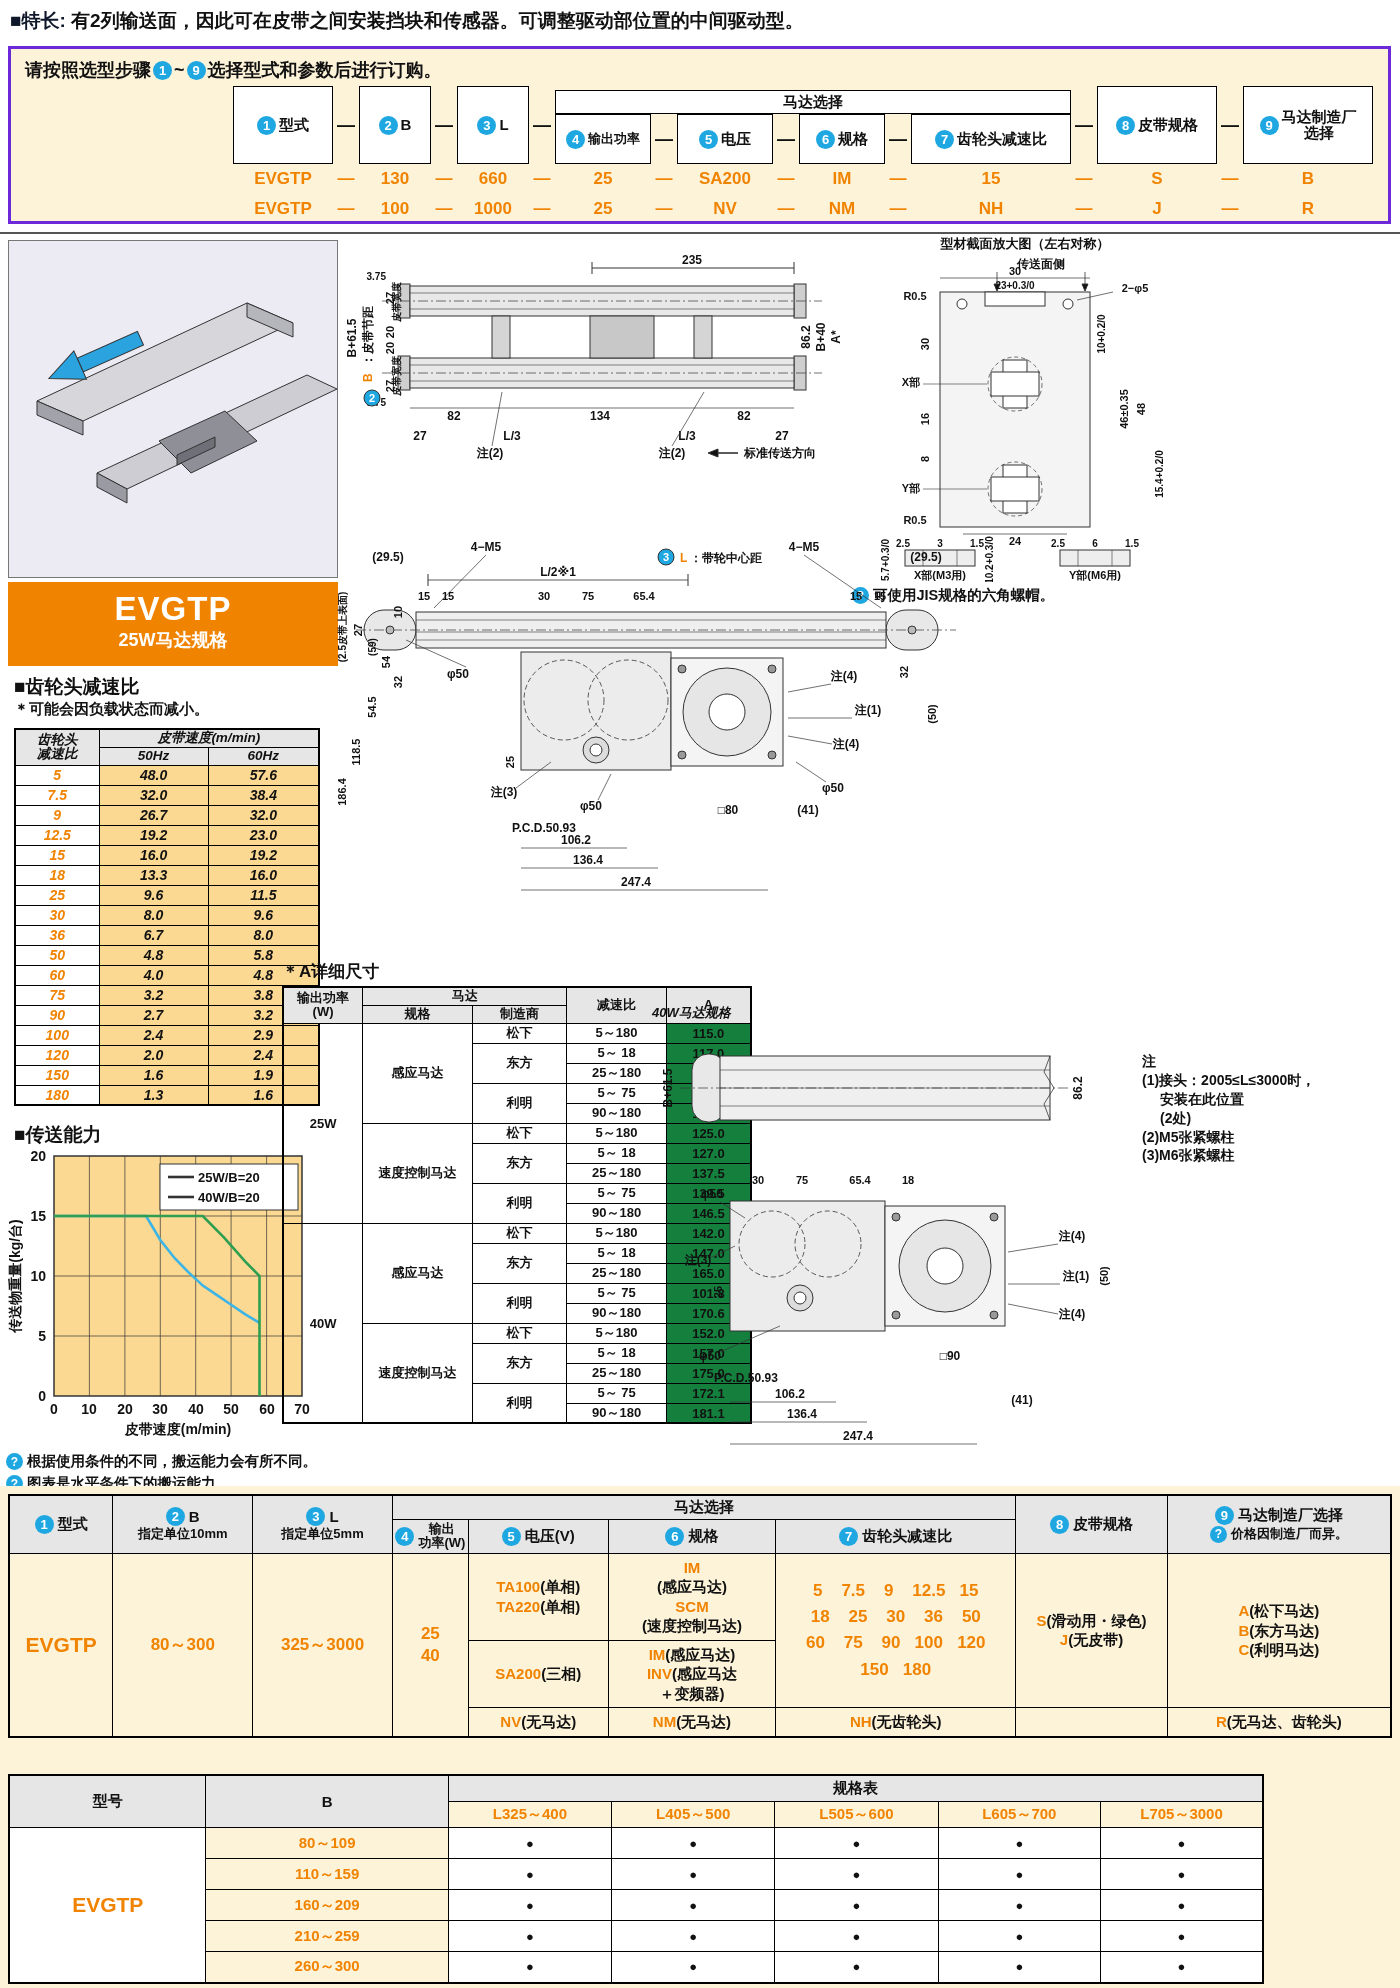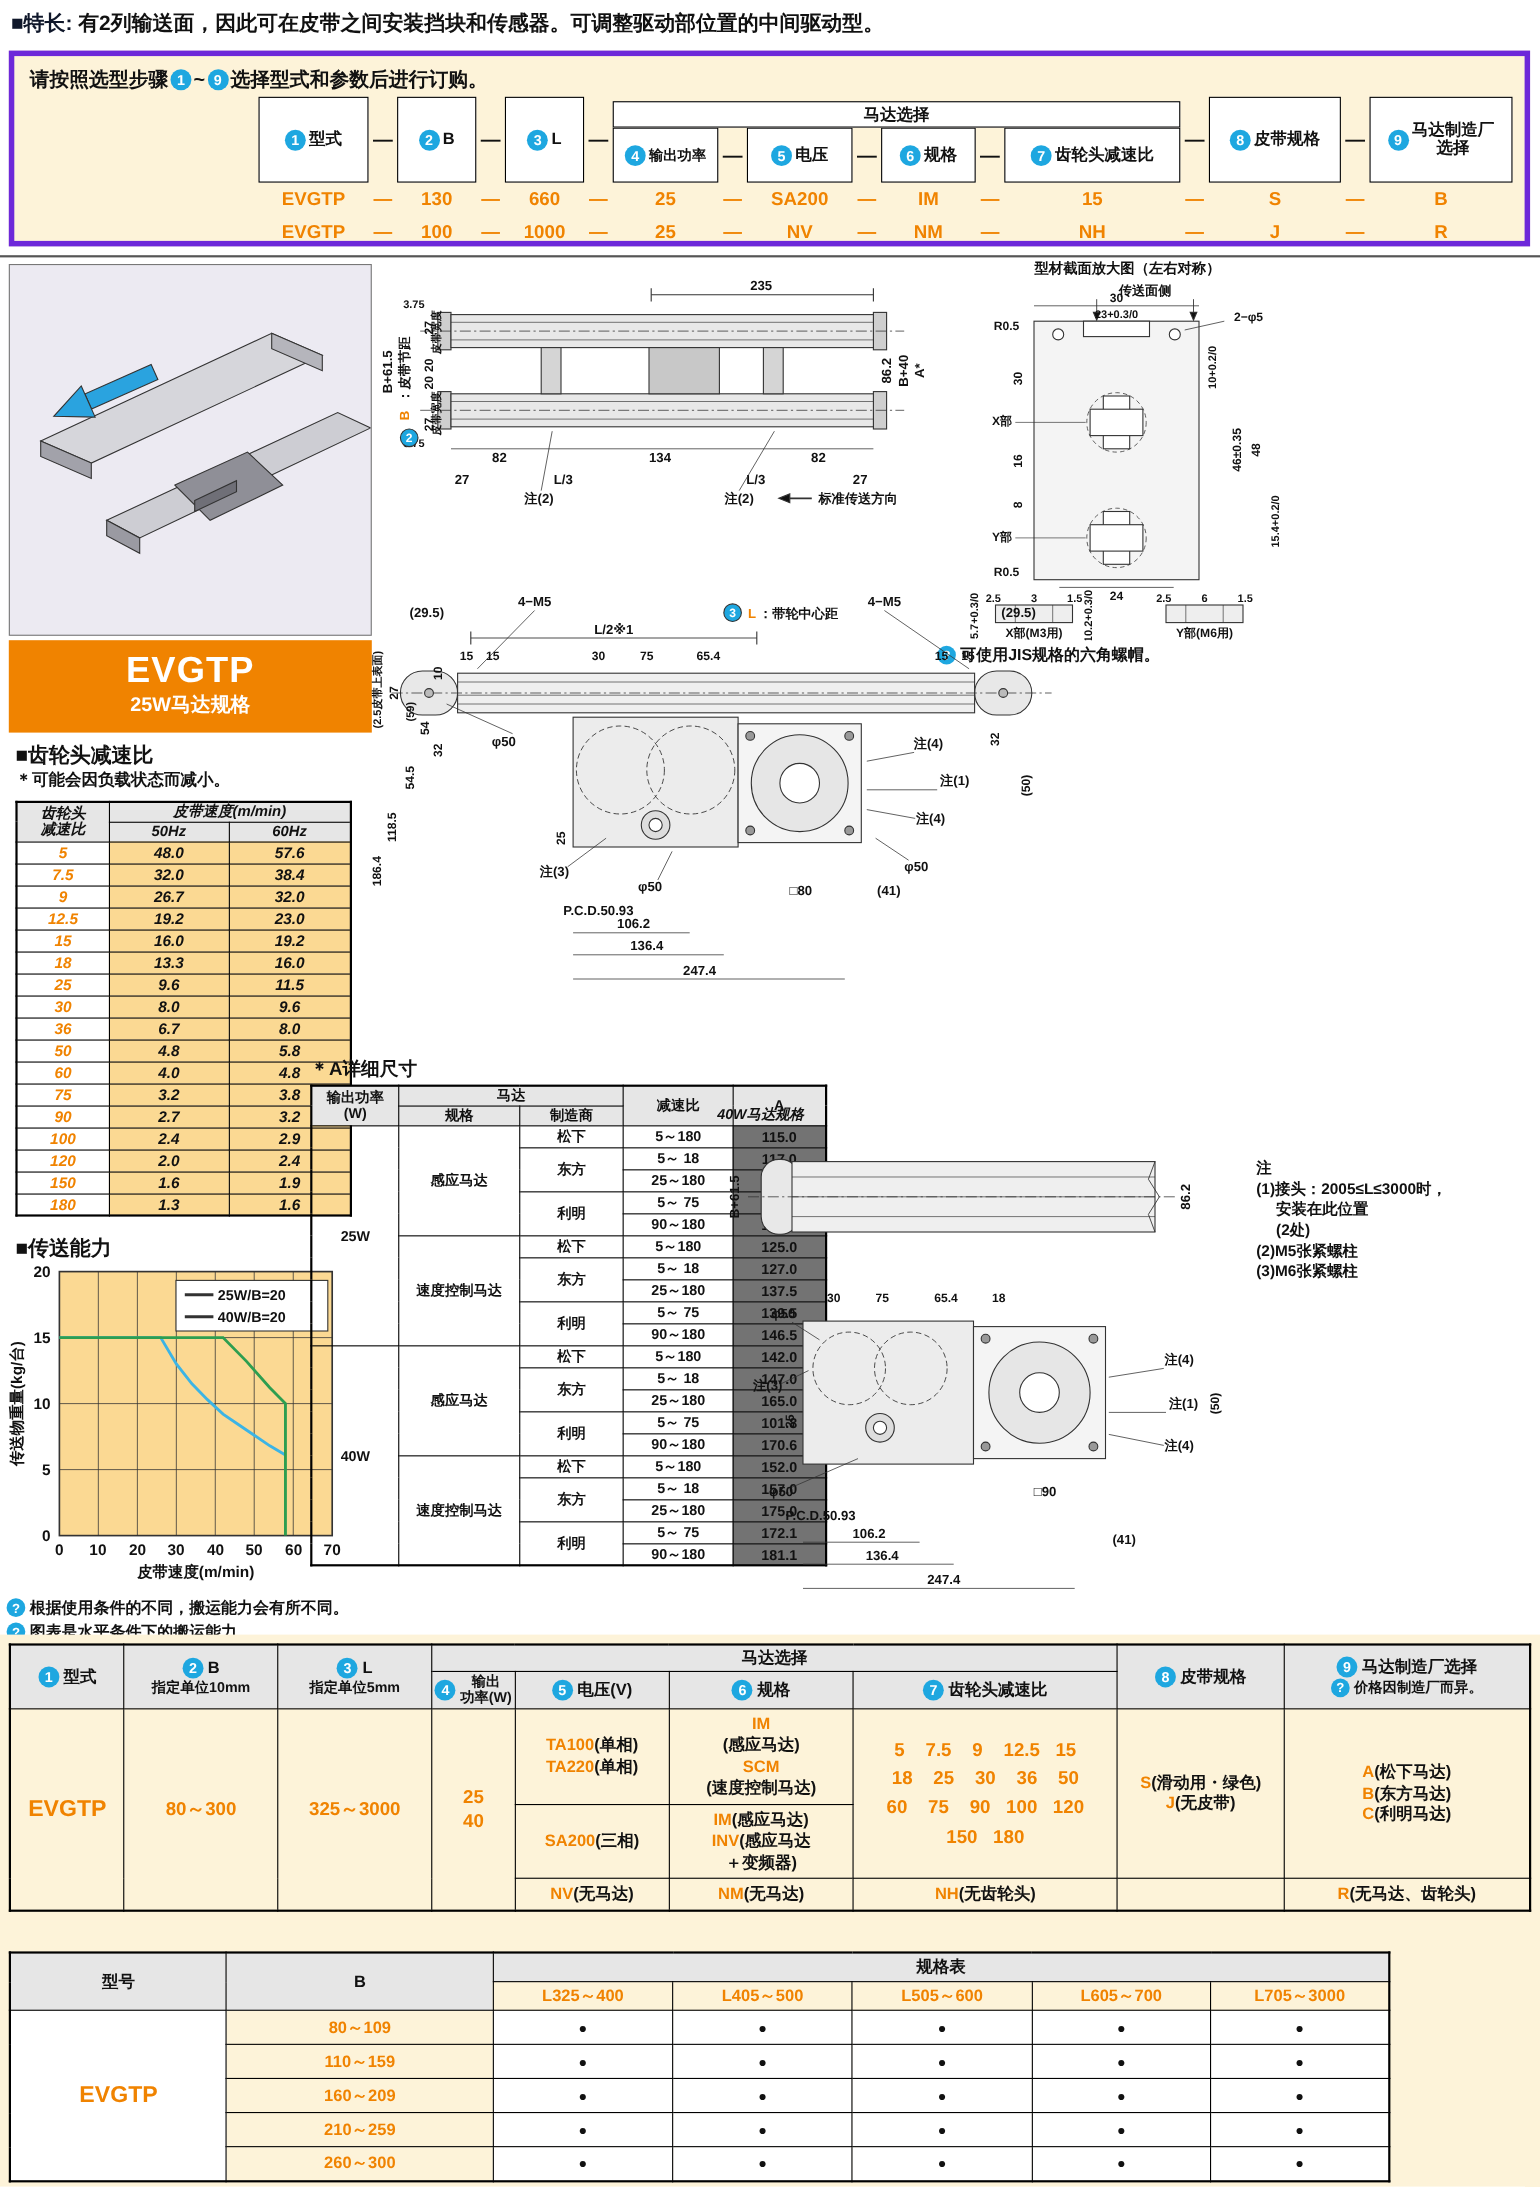--- a/index.html
+++ b/index.html
@@ -3,21 +3,21 @@
 <meta charset="utf-8">
 <style>
   * { box-sizing: border-box; margin: 0; padding: 0; }
   html,body { width:1400px; background:#fff; font-family:"Liberation Sans","DejaVu Sans",sans-serif; color:#111; }
   body { position:relative; height:1988px; }
 
   .feature { position:absolute; top:8px; left:10px; font-size:19px; font-weight:bold; }
   .feature .sq { color:#0f172a; }
 
   .order-box { position:absolute; top:46px; left:8px; width:1383px; height:178px;
-    border:5px solid #6d28d9; background:#fdf3d9; }
+    border:3px solid #6d28d9; background:#fdf3d9; }
   .order-intro { font-size:18px; font-weight:bold; padding:9px 0 0 14px; display:flex; align-items:center; gap:2px; }
   .numc { display:inline-flex; align-items:center; justify-content:center; width:19px; height:19px;
     border-radius:50%; background:#1ea7e0; color:#fff; font-size:13px; font-weight:bold; flex:none; }
   .order-diagram { display:grid; margin:4px 0 0 222px;
     grid-template-columns:100px 26px 72px 26px 72px 26px 96px 26px 96px 26px 86px 26px 160px 26px 120px 26px 130px;
     grid-template-rows:28px 50px 30px 30px; align-items:center; justify-items:center; }
   .od-box { background:#fff; border:1px solid #000; width:100%; height:100%;
     display:flex; align-items:center; justify-content:center; gap:3px; font-weight:bold; font-size:15px; text-align:center; }
   .od-box span.lbl { white-space:pre-line; line-height:1.1; }
   .motor-bar { grid-column:7/14; grid-row:1; width:100%; height:24px; align-self:end;
@@ -59,21 +59,21 @@
   #dwg1 { left:342px; top:12px; }
   #dwg2 { left:845px; top:0px; }
   .dwg2-note { position:absolute; left:852px; top:352px; font-size:14.5px; font-weight:bold; }
   #dwg3 { left:336px; top:228px; }
   .mid-notes { position:absolute; left:755px; top:674px; width:440px; font-size:14.5px; font-weight:bold; line-height:1.35; }
   .mid-notes .ind { margin-left:24px; }
   .a-title { position:absolute; left:282px; top:726px; font-size:17px; font-weight:bold; }
   #a-table { position:absolute; left:282px; top:752px; width:470px; font-size:13px; text-align:center; border:2px solid #000; }
   #a-table th { background:#e6e6e6; border:1px solid #000; padding:1px 0; white-space:pre-line; line-height:1.15; }
   #a-table td { border:1px solid #000; height:20px; font-weight:bold; white-space:pre; }
-  #a-table td.acell { background:#737373; }
+  #a-table td.acell { background:#15803d; }
   .w40-label { position:absolute; left:652px; top:770px; font-size:13px; font-weight:bold;font-style:italic; }
   #dwg4 { left:650px; top:792px; }
   .w40-notes { position:absolute; left:1142px; top:818px; font-size:14px; font-weight:bold; line-height:1.35; }
 
   .bottom-band { position:absolute; top:1486px; left:0; width:1400px; height:502px; background:#fdf3d9; }
   #order-table { position:absolute; left:8px; top:8px; width:1384px; font-size:15px; font-weight:bold; text-align:center; border:2px solid #000; }
   #order-table th { background:#e6e6e6; border:1px solid #000; padding:2px; }
   #order-table td { border:1px solid #000; padding:4px 2px; white-space:pre-line; line-height:1.3; vertical-align:middle; }
   #order-table .code { color:#f08300; font-size:17px; }
   #order-table .big { font-size:21px; }

